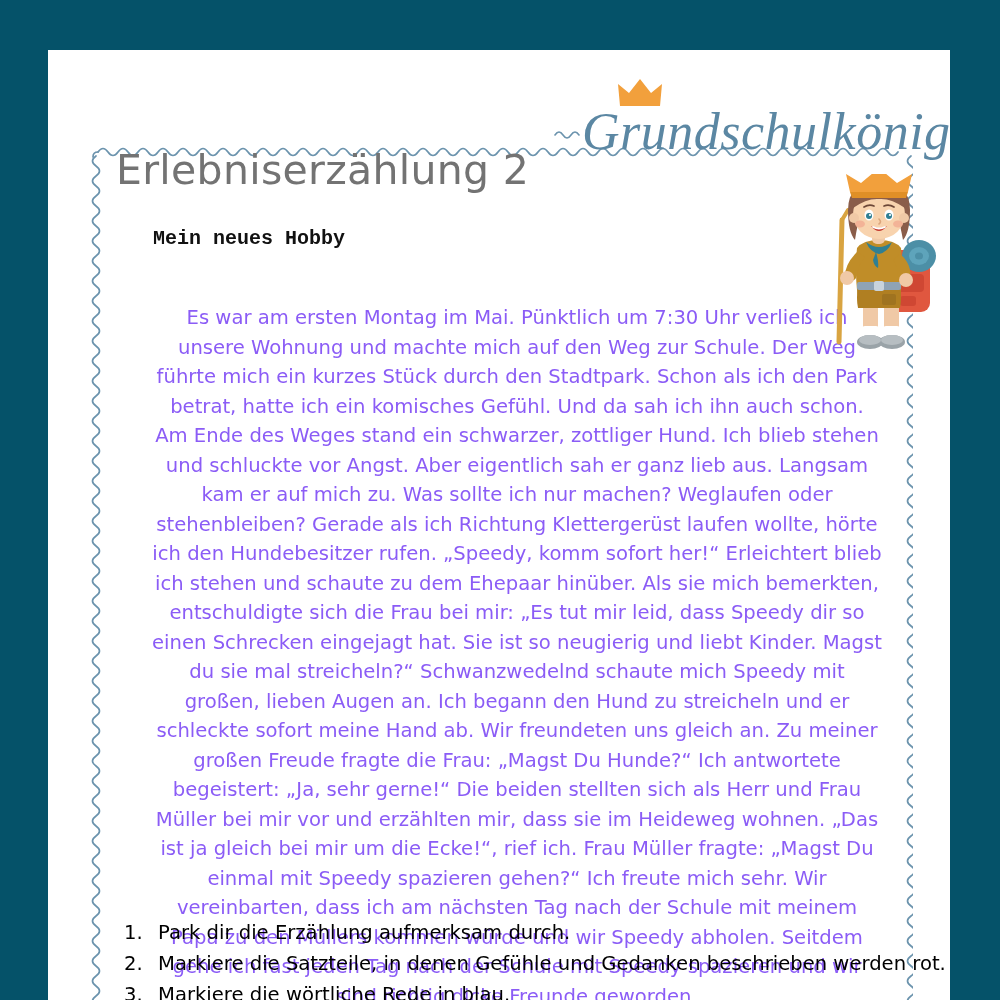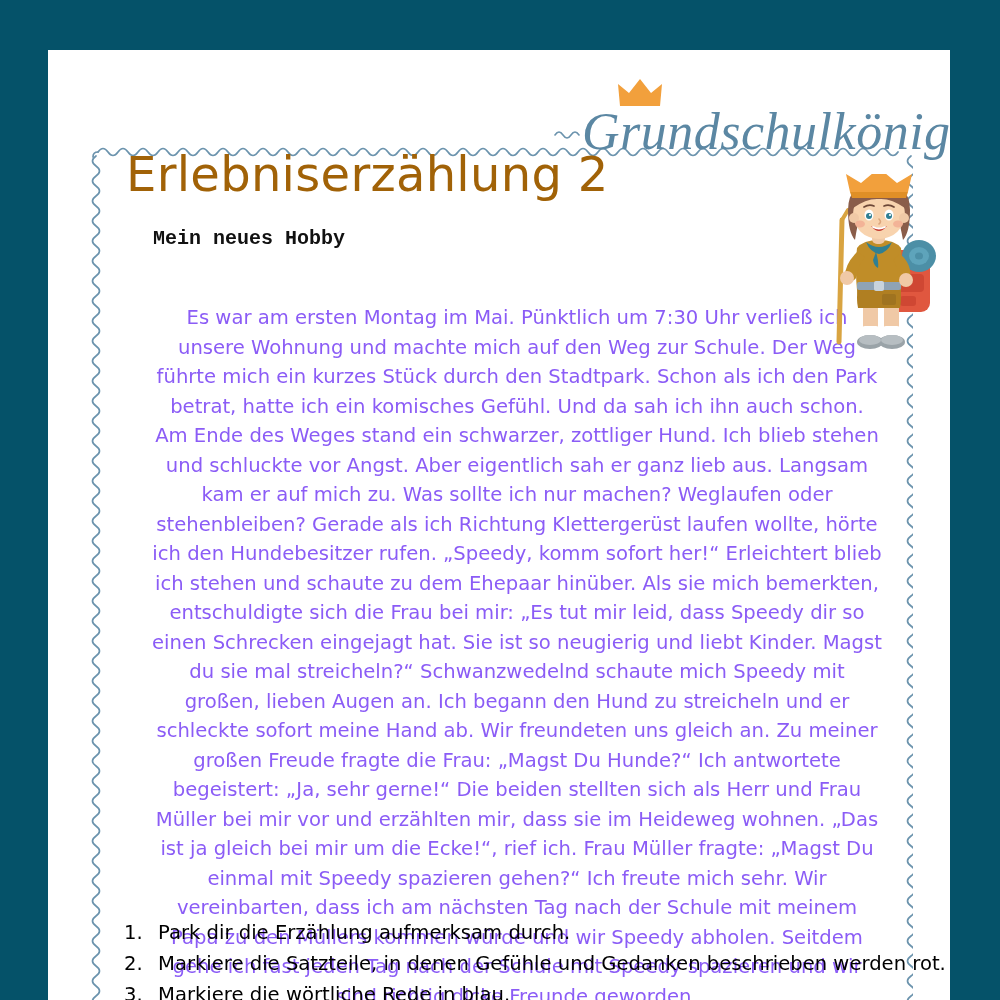--- a/index.html
+++ b/index.html
@@ -66,26 +66,26 @@
   }
   #logo-squiggle {
     position: absolute;
     left: -28px;
     top: 46px;
   }
 
   
   #worksheet-title {
     position: absolute;
-    left: 78px;
+    left: 68px;
     top: 96px;
     font-family: "DejaVu Sans", sans-serif;
-    font-size: 48px;
+    font-size: 41px;
     font-weight: 400;
-    color: #a16207;
+    color: #737373;
     letter-spacing: 0.3px;
     white-space: nowrap;
   }
 
   #worksheet-subtitle {
     position: absolute;
     left: 105px;
     top: 177px;
     font-family: Liberation Mono, monospace;
     font-size: 20px;

